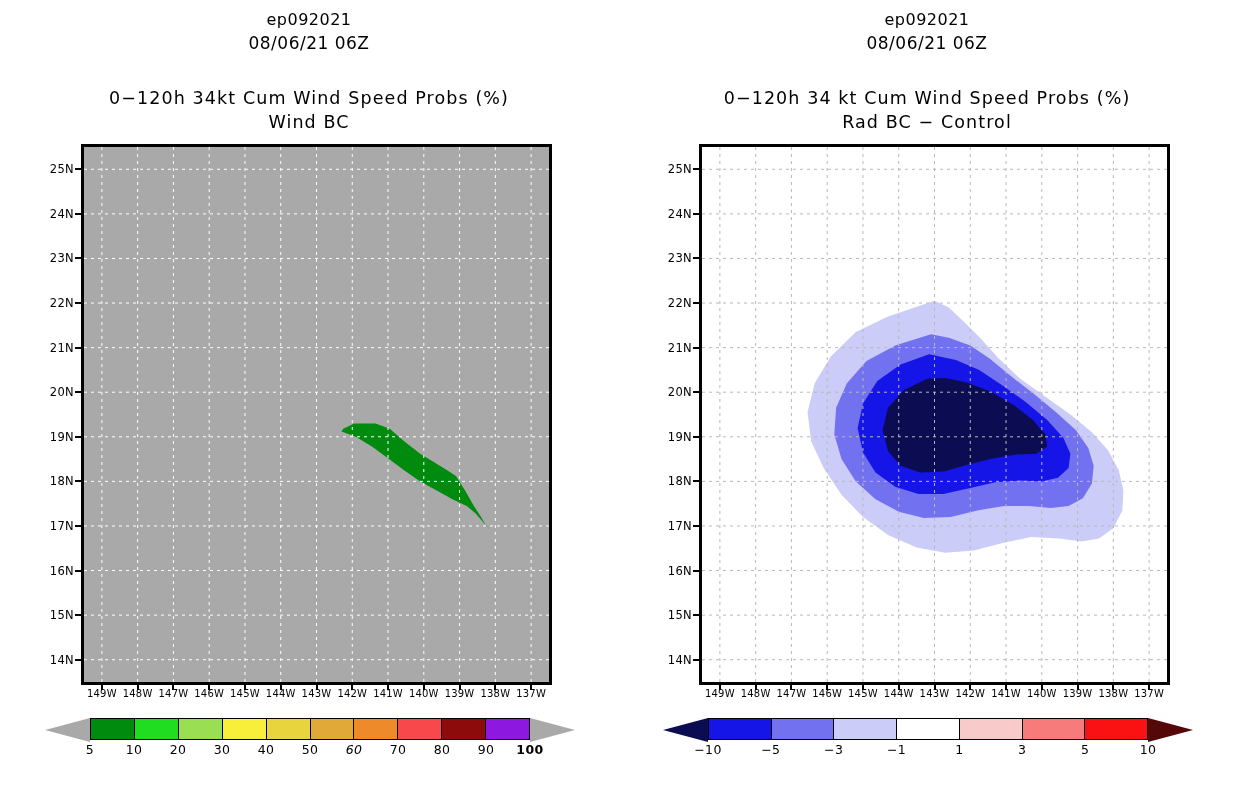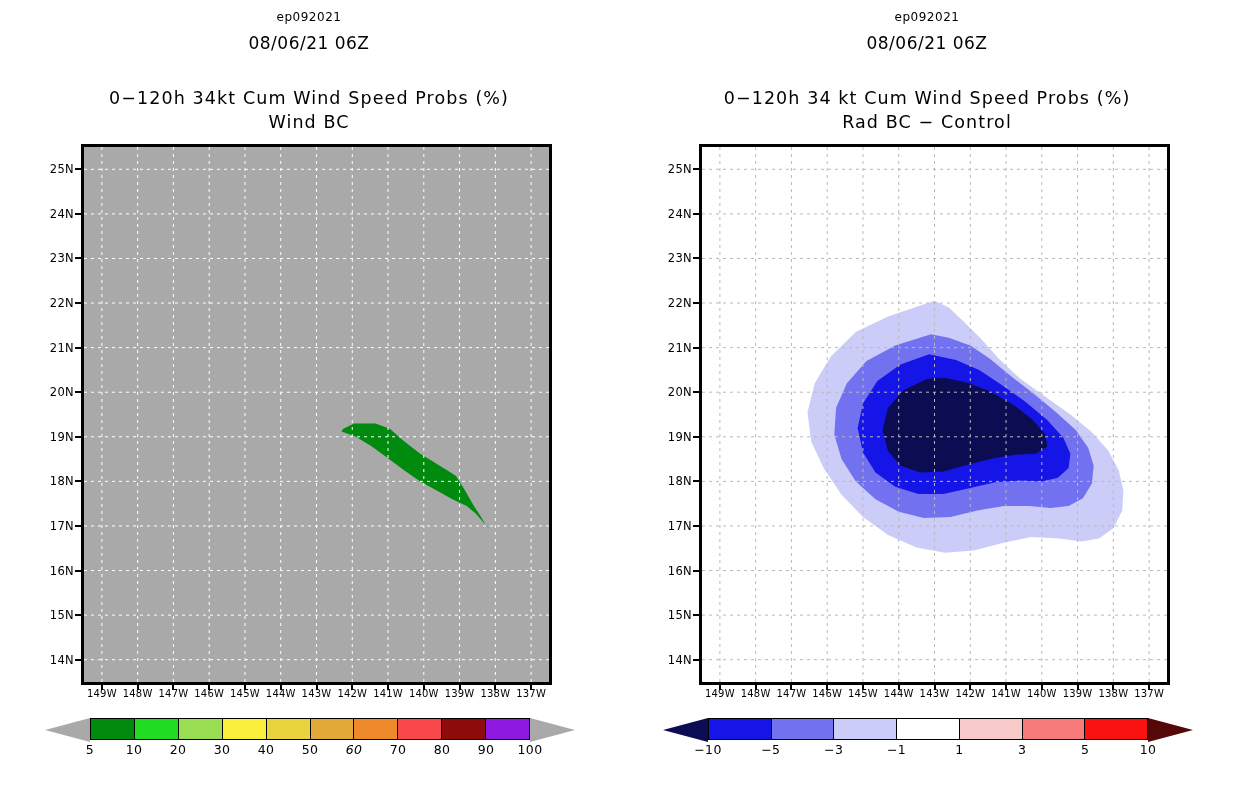--- a/index.html
+++ b/index.html
@@ -4,21 +4,21 @@
 <style>
   html,body{margin:0;padding:0;background:#ffffff;}
   body{width:1236px;height:800px;font-family:"DejaVu Sans",sans-serif;overflow:hidden;}
   .page{position:relative;width:1236px;height:800px;background:#fff;}
 
   .panel{position:absolute;top:0;width:618px;height:800px;}
   .panel-left{left:0;}
   .panel-right{left:618px;}
 
   .titleblock{position:absolute;left:0;width:618px;text-align:center;color:#000;}
-  .t-id{top:10px;font-size:12px;letter-spacing:0.5px;}
+  .t-id{top:10px;font-size:16px;letter-spacing:0.5px;}
   .t-date{top:33px;font-size:17px;letter-spacing:0.5px;}
   .t-main{top:88px;font-size:17.5px;letter-spacing:1.1px;}
   .t-sub{top:112px;font-size:17.5px;letter-spacing:1.1px;}
 
   
   .plotframe{position:absolute;border:3px solid #000;box-sizing:border-box;}
   .plot-l{left:81px;top:144px;width:471px;height:541px;background:#a9a9a9;}
   .plot-r{left:699px;top:144px;width:471px;height:541px;background:#ffffff;}
   .plotinner{position:absolute;inset:0;overflow:hidden;}
 
@@ -167,21 +167,21 @@
           <div class="cbt" style="left: 23px;">5</div>
           <div class="cbt" style="left: 67px;">10</div>
           <div class="cbt" style="left: 111px;">20</div>
           <div class="cbt" style="left: 155px;">30</div>
           <div class="cbt" style="left: 199px;">40</div>
           <div class="cbt" style="left: 243px;">50</div>
           <div class="cbt" style="left: 287px; font-style: italic;">60</div>
           <div class="cbt" style="left: 331px;">70</div>
           <div class="cbt" style="left: 375px;">80</div>
           <div class="cbt" style="left: 419px;">90</div>
-          <div class="cbt" style="left: 463px;">100</div>
+          <div class="cbt" style="left: 463px; font-weight: bold;">100</div>
         </div>
     </div>
   </div>
 
   <div class="panel panel-right">
 
     <div class="titleblock t-id">ep092021</div>
     <div class="titleblock t-date">08/06/21 06Z</div>
     <div class="titleblock t-main">0−120h 34 kt Cum Wind Speed Probs (%)</div>
     <div class="titleblock t-sub">Rad BC − Control</div>

